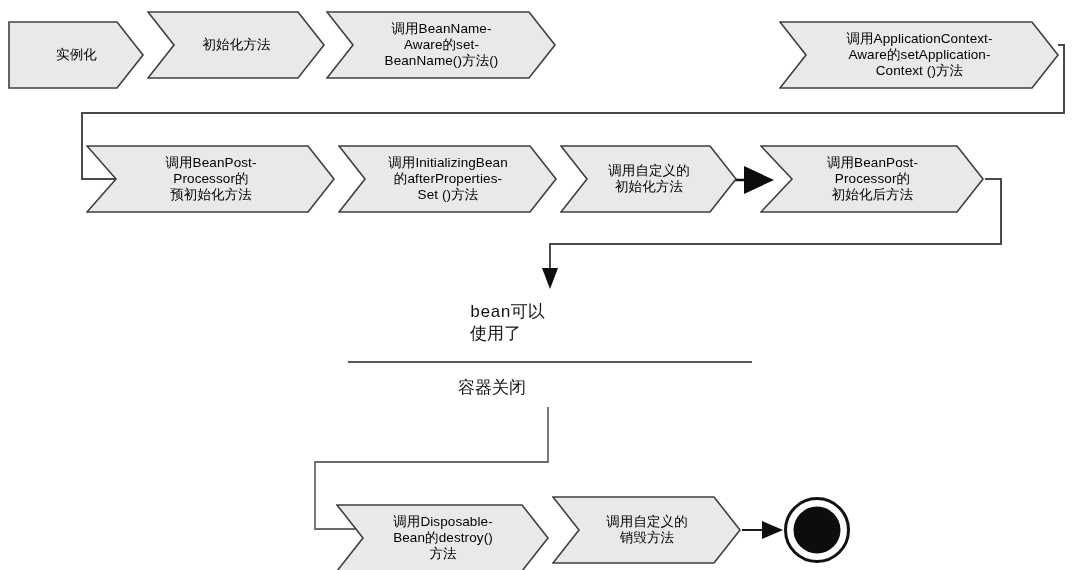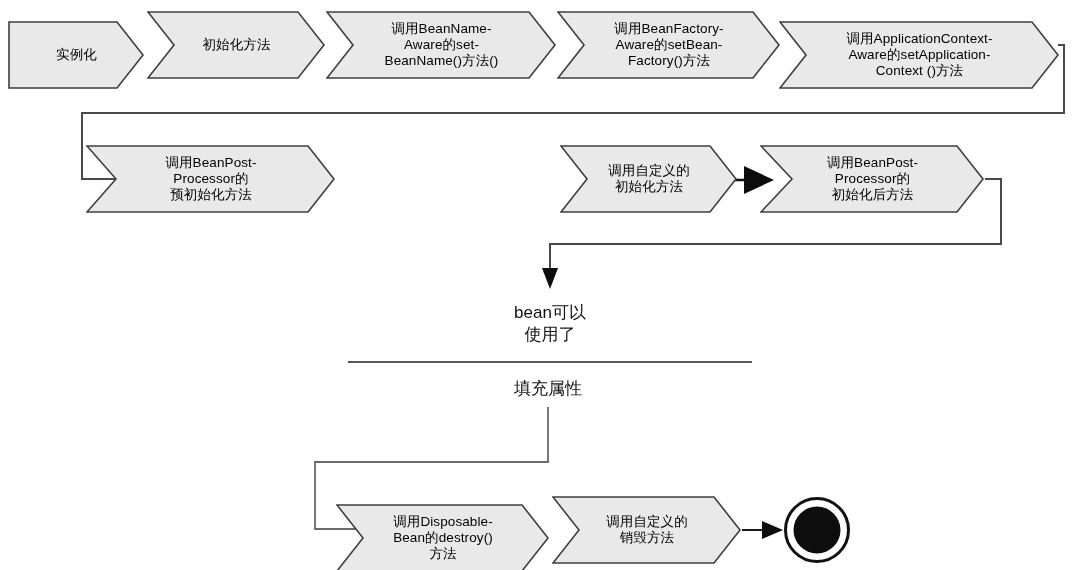--- a/index.html
+++ b/index.html
@@ -9,22 +9,22 @@
   }
   .layer { position:absolute; left:0; top:0; width:1074px; height:570px; }
   .chev { position:absolute; z-index:2; }
   .chev svg { display:block; width:100%; height:100%; }
   .chev-label {
     position:absolute; inset:0; display:flex; align-items:center; justify-content:center;
     text-align:center; white-space:pre-line; font-size:13.5px; line-height:16px;
     color:#000000; letter-spacing:0.1px; z-index:3;
   }
   .note {
-    position:absolute; text-align:center; white-space:pre-line; color:#111111;
-    font-size:17px; line-height:22px; z-index:2;
+    position:absolute; text-align:left; white-space:pre-line; color:#111111;
+    font-size:17px; line-height:22px; z-index:2;font-family:Liberation Mono, monospace;
   }
 </style>
 </head>
 <body>
 
 <div class="stage">
 
   <svg class="layer" viewBox="0 0 1074 570">
 
     <polyline points="1058,45 1064,45 1064,113 82,113 82,179 116,179" fill="none" stroke="#4a4a4a" stroke-width="2"></polyline>
@@ -62,68 +62,68 @@
 
   <div class="chev" style="left:326px;top:11px;width:231px;height:68px">
     <svg viewBox="0 0 231 68">
       <polygon points="1,1 203,1 229,34 203,67 1,67 27,34" fill="#e9e9e9" stroke="#3f3f3f" stroke-width="1.6"></polygon>
     </svg>
     <div class="chev-label">调用BeanName-
 Aware的set-
 BeanName()方法()</div>
   </div>
 
-  <div class="chev" style="left:557px;top:11px;width:224px;height:68px">
-    <svg viewBox="0 0 224 68">
-      <polygon points="1,1 196,1 222,34 196,67 1,67 27,34" fill="#e9e9e9" stroke="#3f3f3f" stroke-width="1.6"></polygon>
-    </svg>
-    <div class="chev-label">调用BeanFactory-
-Aware的setBean-
-Factory()方法</div>
-  </div>
 
   <div class="chev" style="left:779px;top:21px;width:281px;height:68px">
     <svg viewBox="0 0 281 68">
       <polygon points="1,1 253,1 279,34 253,67 1,67 27,34" fill="#e9e9e9" stroke="#3f3f3f" stroke-width="1.6"></polygon>
     </svg>
     <div class="chev-label">调用ApplicationContext-
 Aware的setApplication-
 Context ()方法</div>
   </div>
 
   <div class="chev" style="left:86px;top:145px;width:250px;height:68px">
     <svg viewBox="0 0 250 68">
       <polygon points="1,1 222,1 248,34 222,67 1,67 30,34" fill="#e9e9e9" stroke="#3f3f3f" stroke-width="1.6"></polygon>
     </svg>
     <div class="chev-label">调用BeanPost-
 Processor的
 预初始化方法</div>
   </div>
 
+  <div class="chev" style="left:338px;top:145px;width:220px;height:68px">
+    <svg viewBox="0 0 220 68">
+      <polygon points="1,1 192,1 218,34 192,67 1,67 27,34" fill="#e9e9e9" stroke="#3f3f3f" stroke-width="1.6"></polygon>
+    </svg>
+    <div class="chev-label">调用InitializingBean
+的afterProperties-
+Set ()方法</div>
+  </div>
 
   <div class="chev" style="left:560px;top:145px;width:178px;height:68px">
     <svg viewBox="0 0 178 68">
       <polygon points="1,1 150,1 176,34 150,67 1,67 27,34" fill="#e9e9e9" stroke="#3f3f3f" stroke-width="1.6"></polygon>
     </svg>
     <div class="chev-label">调用自定义的
 初始化方法</div>
   </div>
 
   <div class="chev" style="left:760px;top:145px;width:225px;height:68px">
     <svg viewBox="0 0 225 68">
       <polygon points="1,1 197,1 223,34 197,67 1,67 32,34" fill="#e9e9e9" stroke="#3f3f3f" stroke-width="1.6"></polygon>
     </svg>
     <div class="chev-label">调用BeanPost-
 Processor的
 初始化后方法</div>
   </div>
 
   <div class="note" style="left:470px;top:302px;width:160px">bean可以
 使用了</div>
-  <div class="note" style="left:458px;top:378px;width:180px">填充属性</div>
+  <div class="note" style="left:458px;top:378px;width:180px">容器关闭</div>
 
   <div class="chev" style="left:336px;top:496px;width:214px;height:84px">
     <svg viewBox="0 0 214 68">
       <polygon points="1,1 186,1 212,34 186,67 1,67 27,34" fill="#e9e9e9" stroke="#3f3f3f" stroke-width="1.6"></polygon>
     </svg>
     <div class="chev-label">调用Disposable-
 Bean的destroy()
 方法</div>
   </div>
 

